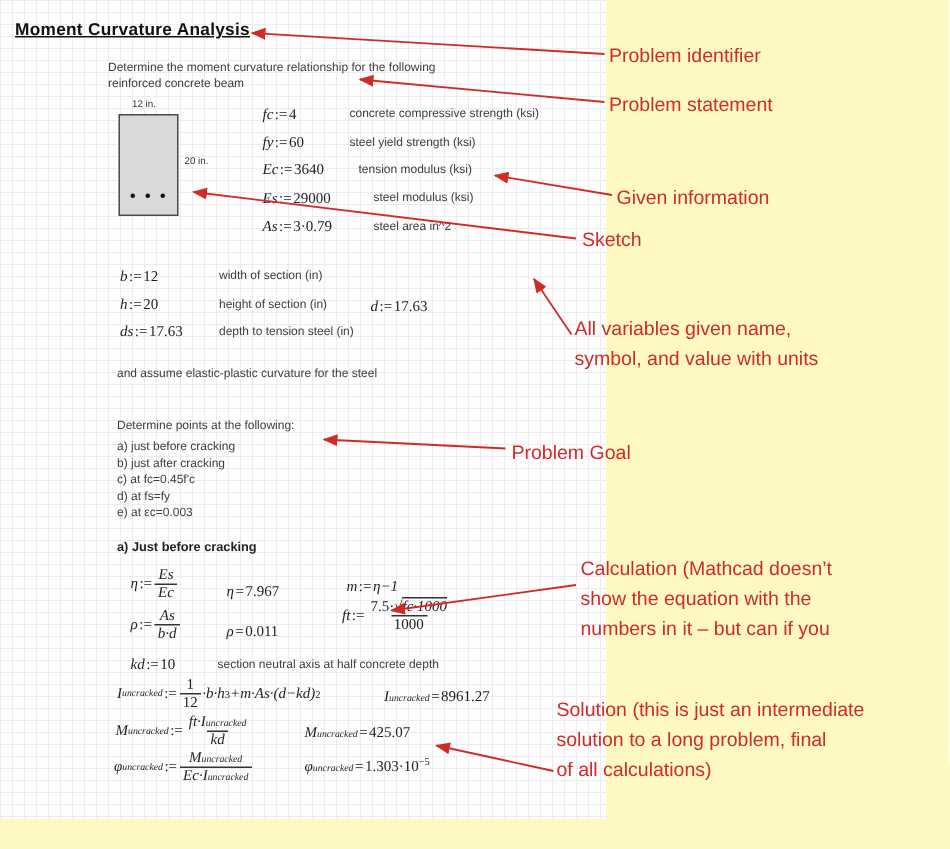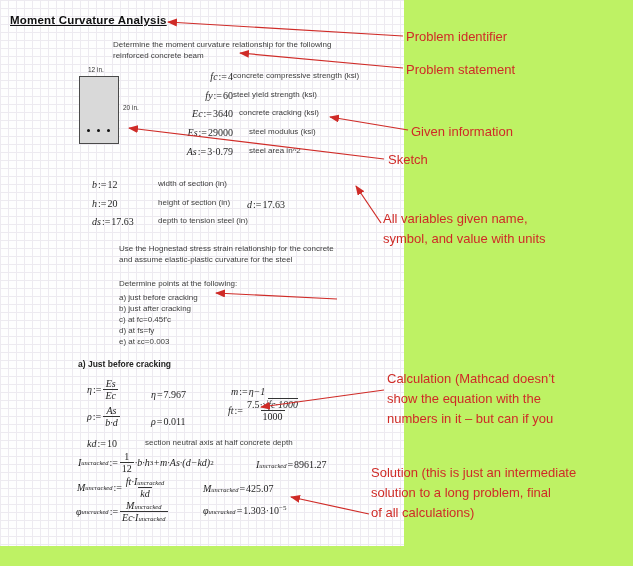--- a/index.html
+++ b/index.html
@@ -1,45 +1,45 @@
 <!DOCTYPE html>
 <html><head>
 <meta charset="utf-8">
 <style>
   html,body{margin:0;padding:0;background:#ffffff;}
-  .root{position:relative;width:633px;height:566px;background:#bef264;overflow:hidden;
+  .root{position:relative;width:633px;height:566px;background:#fef9c3;overflow:hidden;
         font-family:"Liberation Sans",sans-serif;}
   .sheet{position:absolute;left:0;top:0;width:404px;height:546px;background:#fefefe;
          background-image:linear-gradient(to right,#edeaf0 1px,transparent 1px),
                           linear-gradient(to bottom,#edeaf0 1px,transparent 1px);
          background-size:8px 8px;}
   .abs{position:absolute;}
   .doc-title{font-size:11.5px;font-weight:bold;color:#111;text-decoration:underline;letter-spacing:0.2px;}
-  .doctext{font-size:8px;color:#3d3d3d;line-height:11px;padding-left:41px;}
+  .doctext{font-size:8px;color:#3d3d3d;line-height:11px;}
   .docnote{font-size:8px;color:#3d3d3d;}
   
   .math{font-family:"Liberation Serif",serif;font-size:10px;color:#1f1f1f;white-space:nowrap;}
   .mvar{font-style:italic;}
   .mnum{font-style:normal;}
   .mop{font-style:normal;padding:0 1px;}
   .frac{display:inline-flex;flex-direction:column;align-items:center;vertical-align:middle;margin:0 1px;}
   .frac .num{display:block;padding:0 2px;text-align:center;}
   .frac .den{display:block;border-top:1px solid #333;padding:0 2px;text-align:center;}
   .msub{font-size:6.5px;font-style:italic;}
   sup{font-size:7px;}
   .radicand{border-top:1px solid #333;}
   .eqrow{display:inline-flex;align-items:center;}
   
   .beam{position:absolute;left:79px;top:76px;width:38px;height:66px;background:#d9d9d9;border:1px solid #4a4a4a;}
   .beam-dot{position:absolute;width:3px;height:3px;border-radius:50%;background:#111;top:52px;}
   .tiny{font-size:6.5px;color:#333;}
   
   .grow{height:18.7px;display:flex;align-items:flex-start;}
   .mcell{width:58px;flex:none;}
-  .mcell2{width:66px;flex:none;padding-left:12px;}
+  .mcell2{width:66px;flex:none;}
   .calc-head{font-size:8.5px;font-weight:bold;color:#222;}
   
   .annot{position:absolute;color:#cf2b27;font-size:13px;line-height:20px;white-space:nowrap;}
   svg.arrows{position:absolute;left:0;top:0;pointer-events:none;}
   .arrowline{stroke:#cf2b27;stroke-width:1.2;fill:none;}
 </style>
 </head>
 <body>
 
 <div class="root">
@@ -54,32 +54,32 @@
     </div>
 
     <div class="abs tiny" style="left:88px;top:66px;">12 in.</div>
     <div class="beam">
       <span class="beam-dot" style="left:7px;"></span>
       <span class="beam-dot" style="left:17px;"></span>
       <span class="beam-dot" style="left:27px;"></span>
     </div>
     <div class="abs tiny" style="left:123px;top:104px;">20 in.</div>
 
-    <div class="abs" style="left:175px;top:71px;text-align:right;">
+    <div class="abs" style="left:175px;top:71px;">
       <div class="grow">
         <span class="math mcell"><span class="mvar">fc</span><span class="mop">:=</span><span class="mnum">4</span></span>
         <span class="docnote">concrete compressive strength (ksi)</span>
       </div>
       <div class="grow">
         <span class="math mcell"><span class="mvar">fy</span><span class="mop">:=</span><span class="mnum">60</span></span>
         <span class="docnote">steel yield strength (ksi)</span>
       </div>
       <div class="grow">
         <span class="math mcell"><span class="mvar">Ec</span><span class="mop">:=</span><span class="mnum">3640</span></span>
-        <span class="docnote" style="padding-left:6px;">concrete cracking (ksi)</span>
+        <span class="docnote" style="padding-left:6px;">tension modulus (ksi)</span>
       </div>
       <div class="grow">
         <span class="math mcell"><span class="mvar">Es</span><span class="mop">:=</span><span class="mnum">29000</span></span>
         <span class="docnote" style="padding-left:16px;">steel modulus (ksi)</span>
       </div>
       <div class="grow">
         <span class="math mcell"><span class="mvar">As</span><span class="mop">:=</span><span class="mnum">3·0.79</span></span>
         <span class="docnote" style="padding-left:16px;">steel area in^2</span>
       </div>
     </div>
@@ -96,21 +96,20 @@
       <div class="grow">
         <span class="math mcell2"><span class="mvar">ds</span><span class="mop">:=</span><span class="mnum">17.63</span></span>
         <span class="docnote">depth to tension steel (in)</span>
       </div>
     </div>
     <div class="abs math" style="left:247px;top:199px;">
       <span class="mvar">d</span><span class="mop">:=</span><span class="mnum">17.63</span>
     </div>
 
     <div class="abs doctext" style="left:78px;top:243px;">
-      <div>Use the Hognestad stress strain relationship for the concrete</div>
       <div>and assume elastic-plastic curvature for the steel</div>
     </div>
 
     <div class="abs doctext" style="left:78px;top:278px;">Determine points at the following:</div>
     <div class="abs doctext" style="left:78px;top:292px;">
       <div>a) just before cracking</div>
       <div>b) just after cracking</div>
       <div>c) at fc=0.45f'c</div>
       <div>d) at fs=fy</div>
       <div>e) at εc=0.003</div>
@@ -219,20 +218,21 @@
   </svg>
 
   <div class="annot" style="left:406px;top:27px;">Problem identifier</div>
   <div class="annot" style="left:406px;top:60px;">Problem statement</div>
   <div class="annot" style="left:411px;top:122px;">Given information</div>
   <div class="annot" style="left:388px;top:150px;">Sketch</div>
   <div class="annot" style="left:383px;top:209px;">
     <div>All variables given name,</div>
     <div>symbol, and value with units</div>
   </div>
+  <div class="annot" style="left:341px;top:292px;">Problem Goal</div>
   <div class="annot" style="left:387px;top:369px;">
     <div>Calculation (Mathcad doesn’t</div>
     <div>show the equation with the</div>
     <div>numbers in it – but can if you</div>
   </div>
   <div class="annot" style="left:371px;top:463px;">
     <div>Solution (this is just an intermediate</div>
     <div>solution to a long problem, final</div>
     <div>of all calculations)</div>
   </div>

